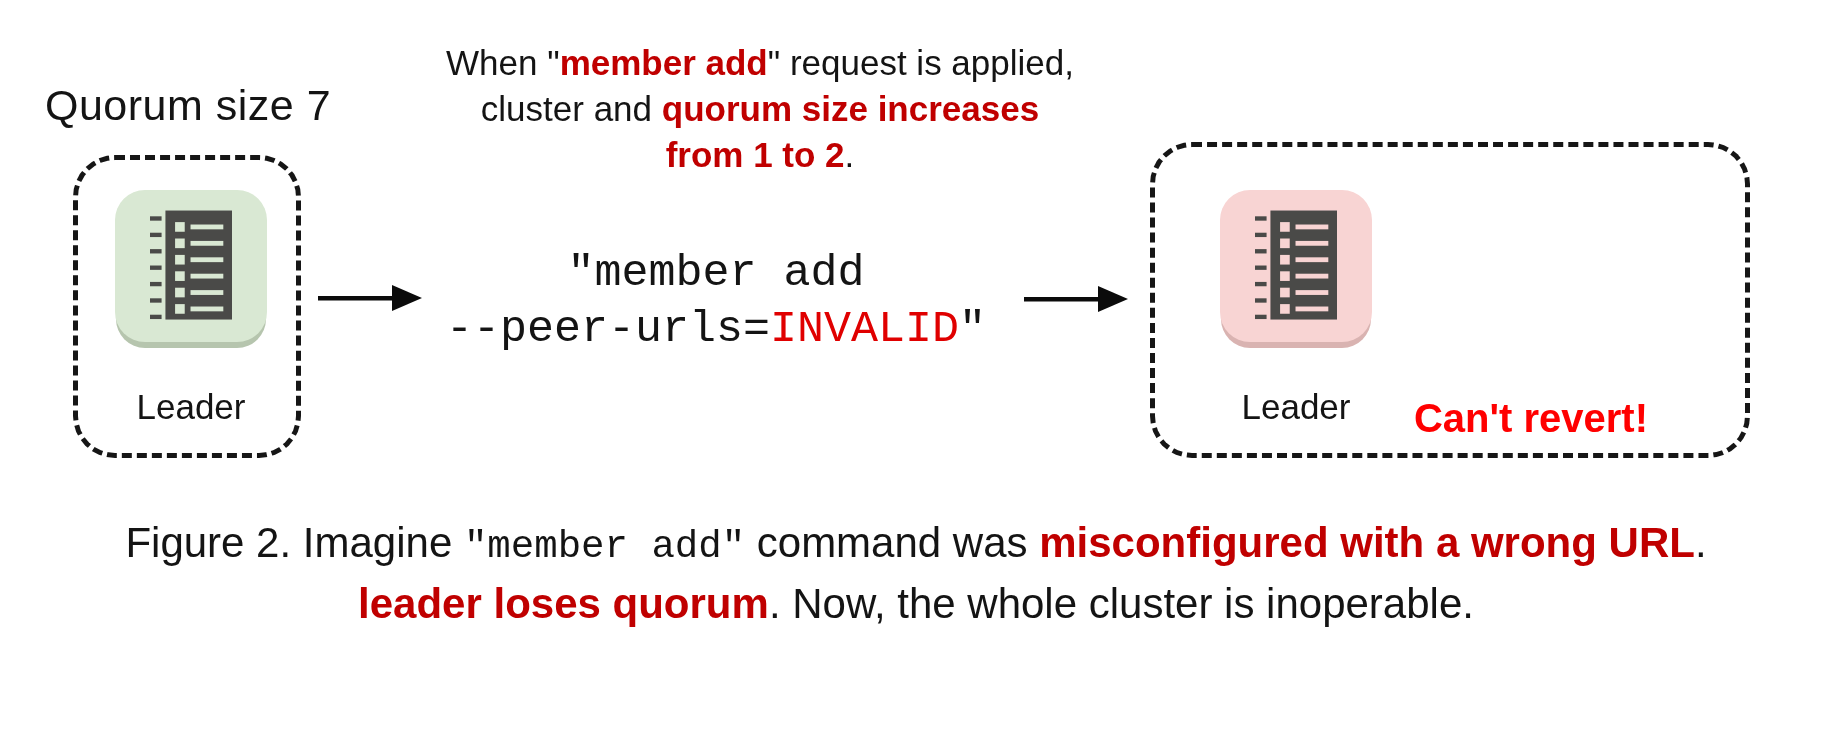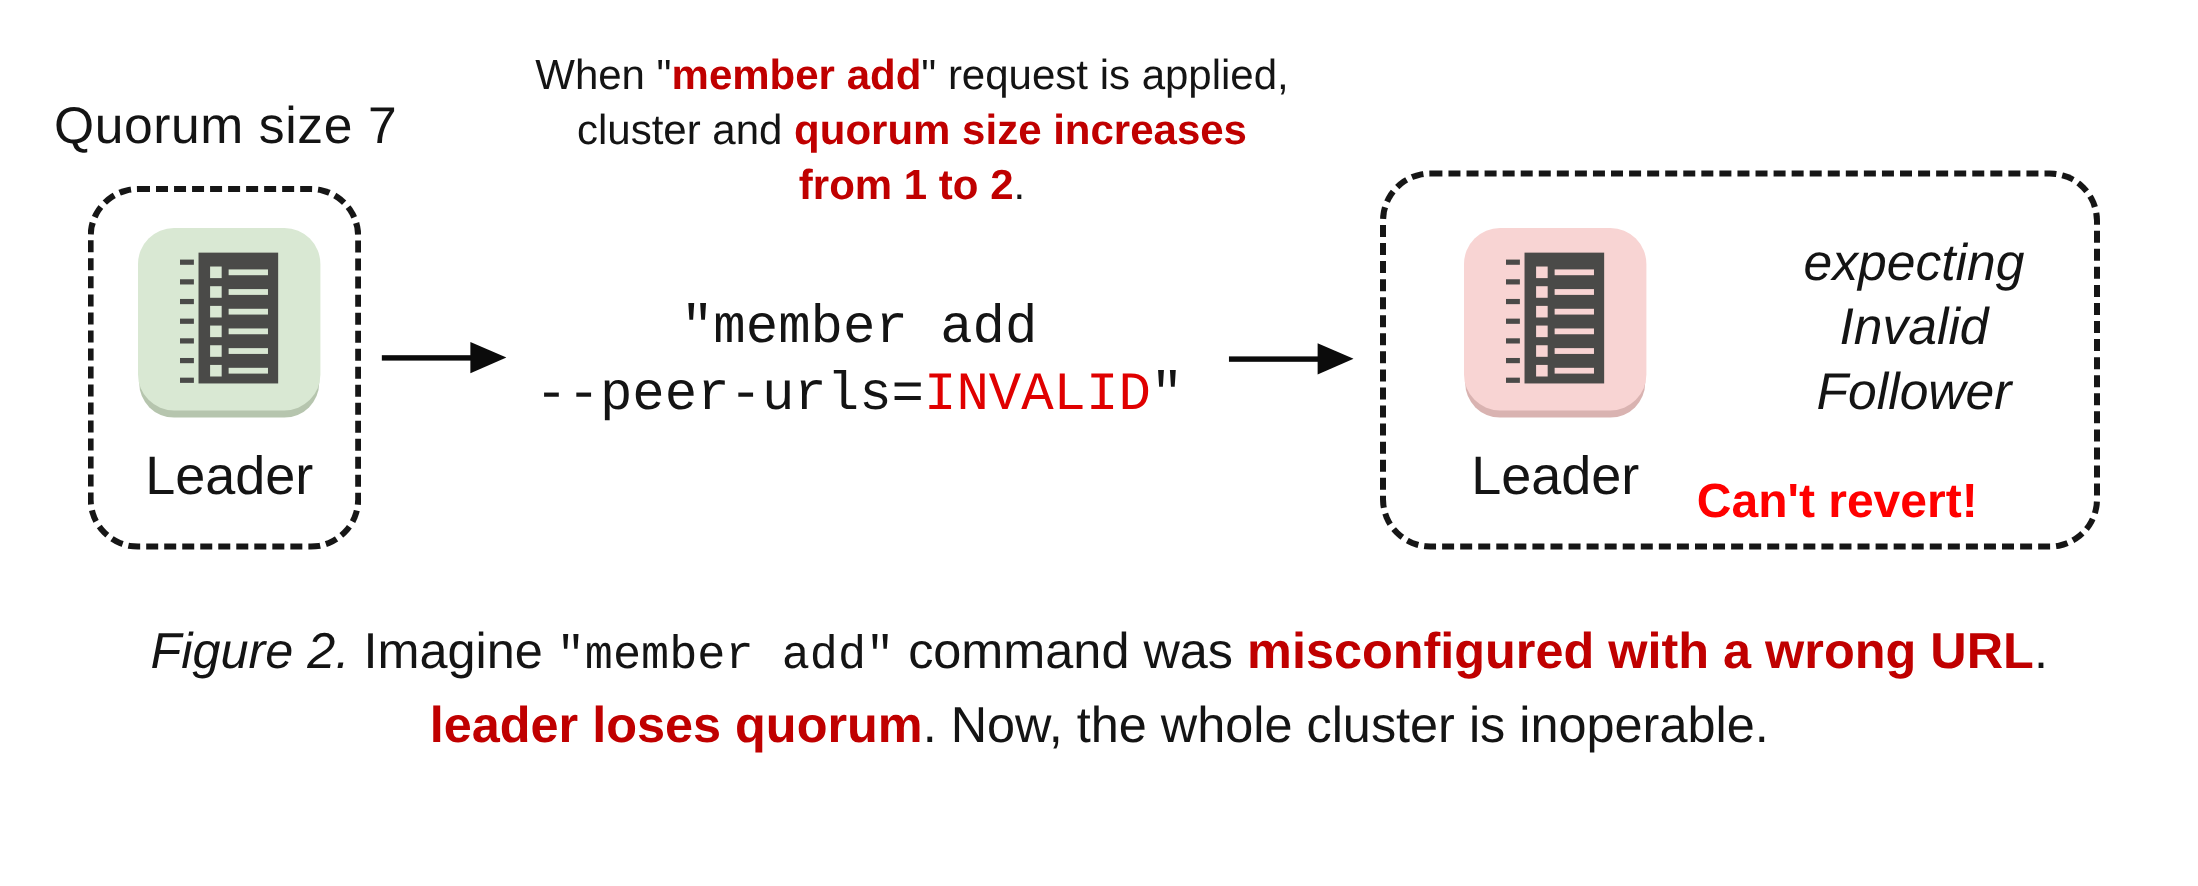--- a/index.html
+++ b/index.html
@@ -18,40 +18,40 @@
 
   
   .node{border-radius:30px;}
   .node-green{background:var(--node-green);box-shadow:0 7px 0 -1px var(--node-green-shadow);}
   .node-pink{background:var(--node-pink);box-shadow:0 7px 0 -1px var(--node-pink-shadow);}
   .node .raft-icon{position:absolute;left:35px;top:20px;width:82px;height:112px;}
   .raft-icon .dark{fill:var(--icon-dark);}
   .node-green .raft-icon .light{fill:var(--node-green);}
   .node-pink .raft-icon .light{fill:var(--node-pink);}
 
-  .node-label{font-size:45px;line-height:1.1;}
+  .node-label{font-size:35px;line-height:1.1;margin-top:16px;}
 
   
   .top-note{font-size:35px;line-height:46px;}
   .top-note .em{color:var(--red-dark);font-weight:bold;text-align:right;}
 
   
   .command{font-family:"Liberation Mono","DejaVu Sans Mono",monospace;font-size:45px;line-height:56px;}
   .command .invalid{color:var(--red-code);}
 
   
   .arrow .stroke{fill:#0b0b0b;}
 
   
   .expecting{font-size:43px;line-height:54px;font-style:italic;}
   .warning{font-size:40px;font-weight:bold;color:var(--red-bright);line-height:1.1;}
 
   
   .caption{font-size:42px;line-height:57px;}
-  .caption .fig{font-style:italic;margin-top:13px;}
+  .caption .fig{margin-top:13px;}
   .caption .mono{font-family:"Liberation Mono","DejaVu Sans Mono",monospace;font-size:0.93em;}
   .caption .em{color:var(--red-dark);font-weight:bold;}
 </style>
 </head>
 <body>
 
 <div class="canvas">
 
   <div class="abs center cluster-title" style="left:33px;top:80px;width:310px;">Quorum size 7</div>
 
@@ -126,25 +126,20 @@
       <rect class="light" x="26" y="63" width="10" height="10"></rect>
         <rect class="light" x="42" y="65.5" width="34" height="5"></rect>
       <rect class="light" x="26" y="80" width="10" height="10"></rect>
         <rect class="light" x="42" y="82.5" width="34" height="5"></rect>
       <rect class="light" x="26" y="97" width="10" height="10"></rect>
         <rect class="light" x="42" y="99.5" width="34" height="5"></rect>
     </svg>
   </div>
   <div class="abs center node-label" style="left:1210px;top:372px;width:172px;">Leader</div>
 
-  <div class="abs center expecting" style="left:1440px;top:192px;width:310px;">
-    <div>expecting</div>
-    <div>Invalid</div>
-    <div>Follower</div>
-  </div>
 
   <div class="abs center warning" style="left:1376px;top:396px;width:310px;">Can't revert!</div>
 
   <div class="abs center caption" style="left:10px;top:514px;width:1812px;">
     <div><span class="fig">Figure 2.</span><span> Imagine </span><span class="mono">"member add"</span><span> command was </span><span class="em">misconfigured with a wrong URL</span><span>.</span></div>
     <div><span class="em">leader loses quorum</span><span>. Now, the whole cluster is inoperable.</span></div>
   </div>
 
 </div>
 

